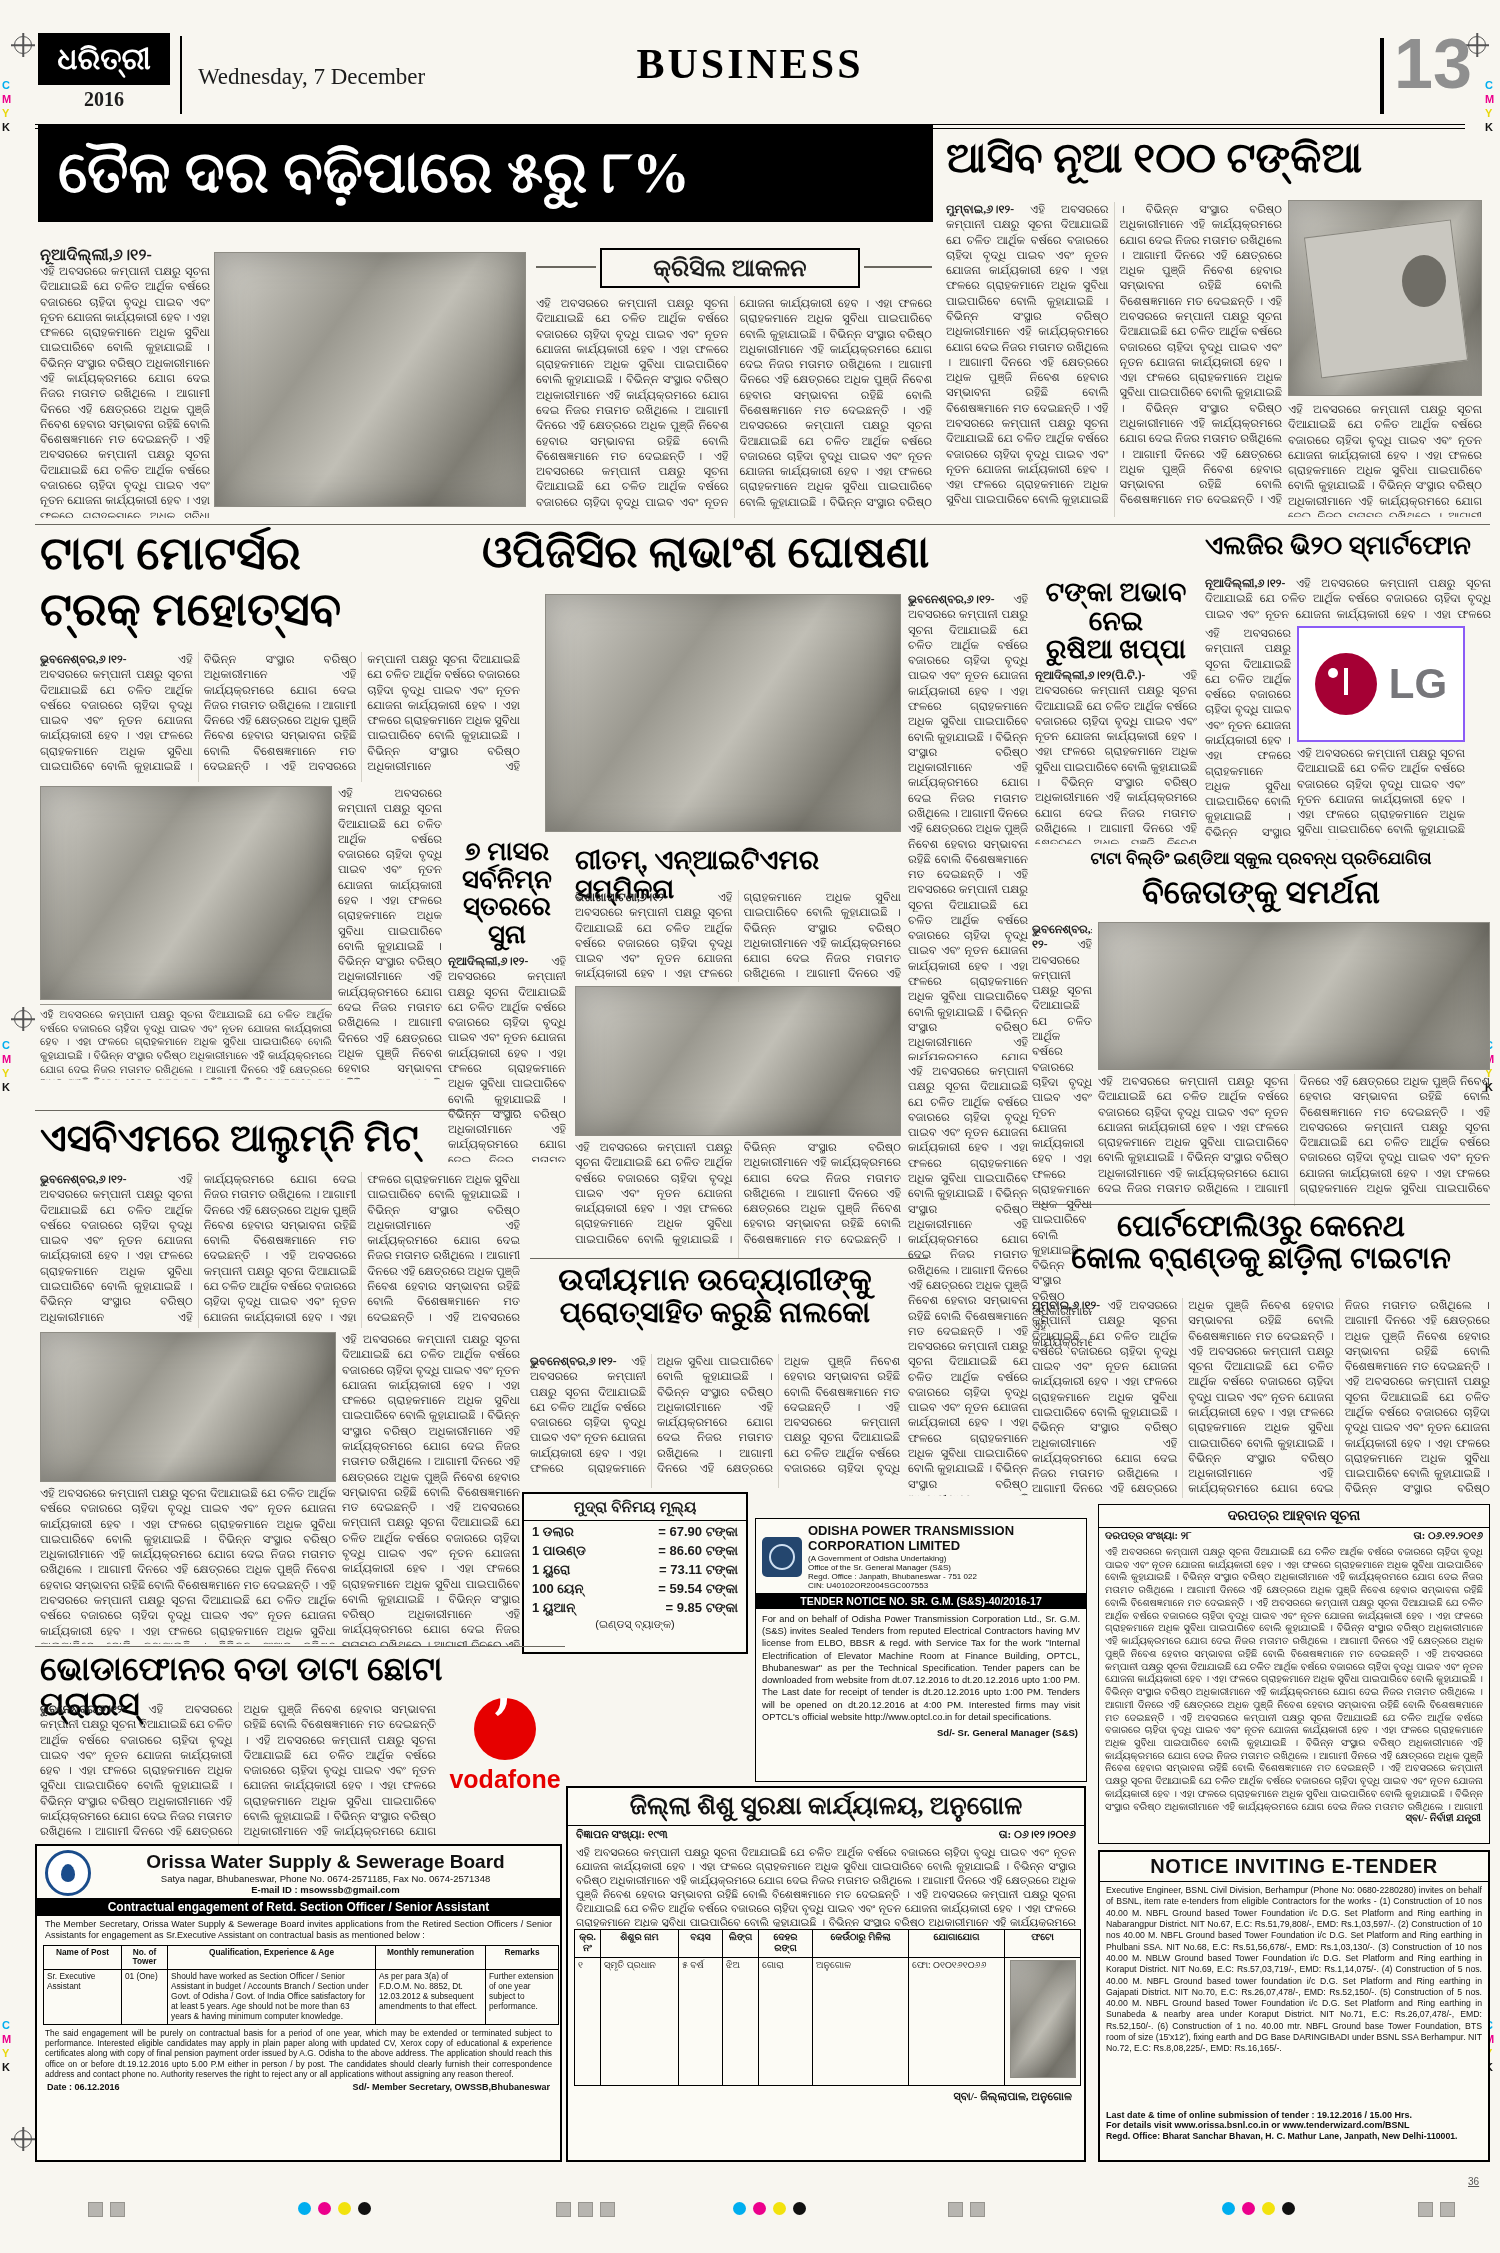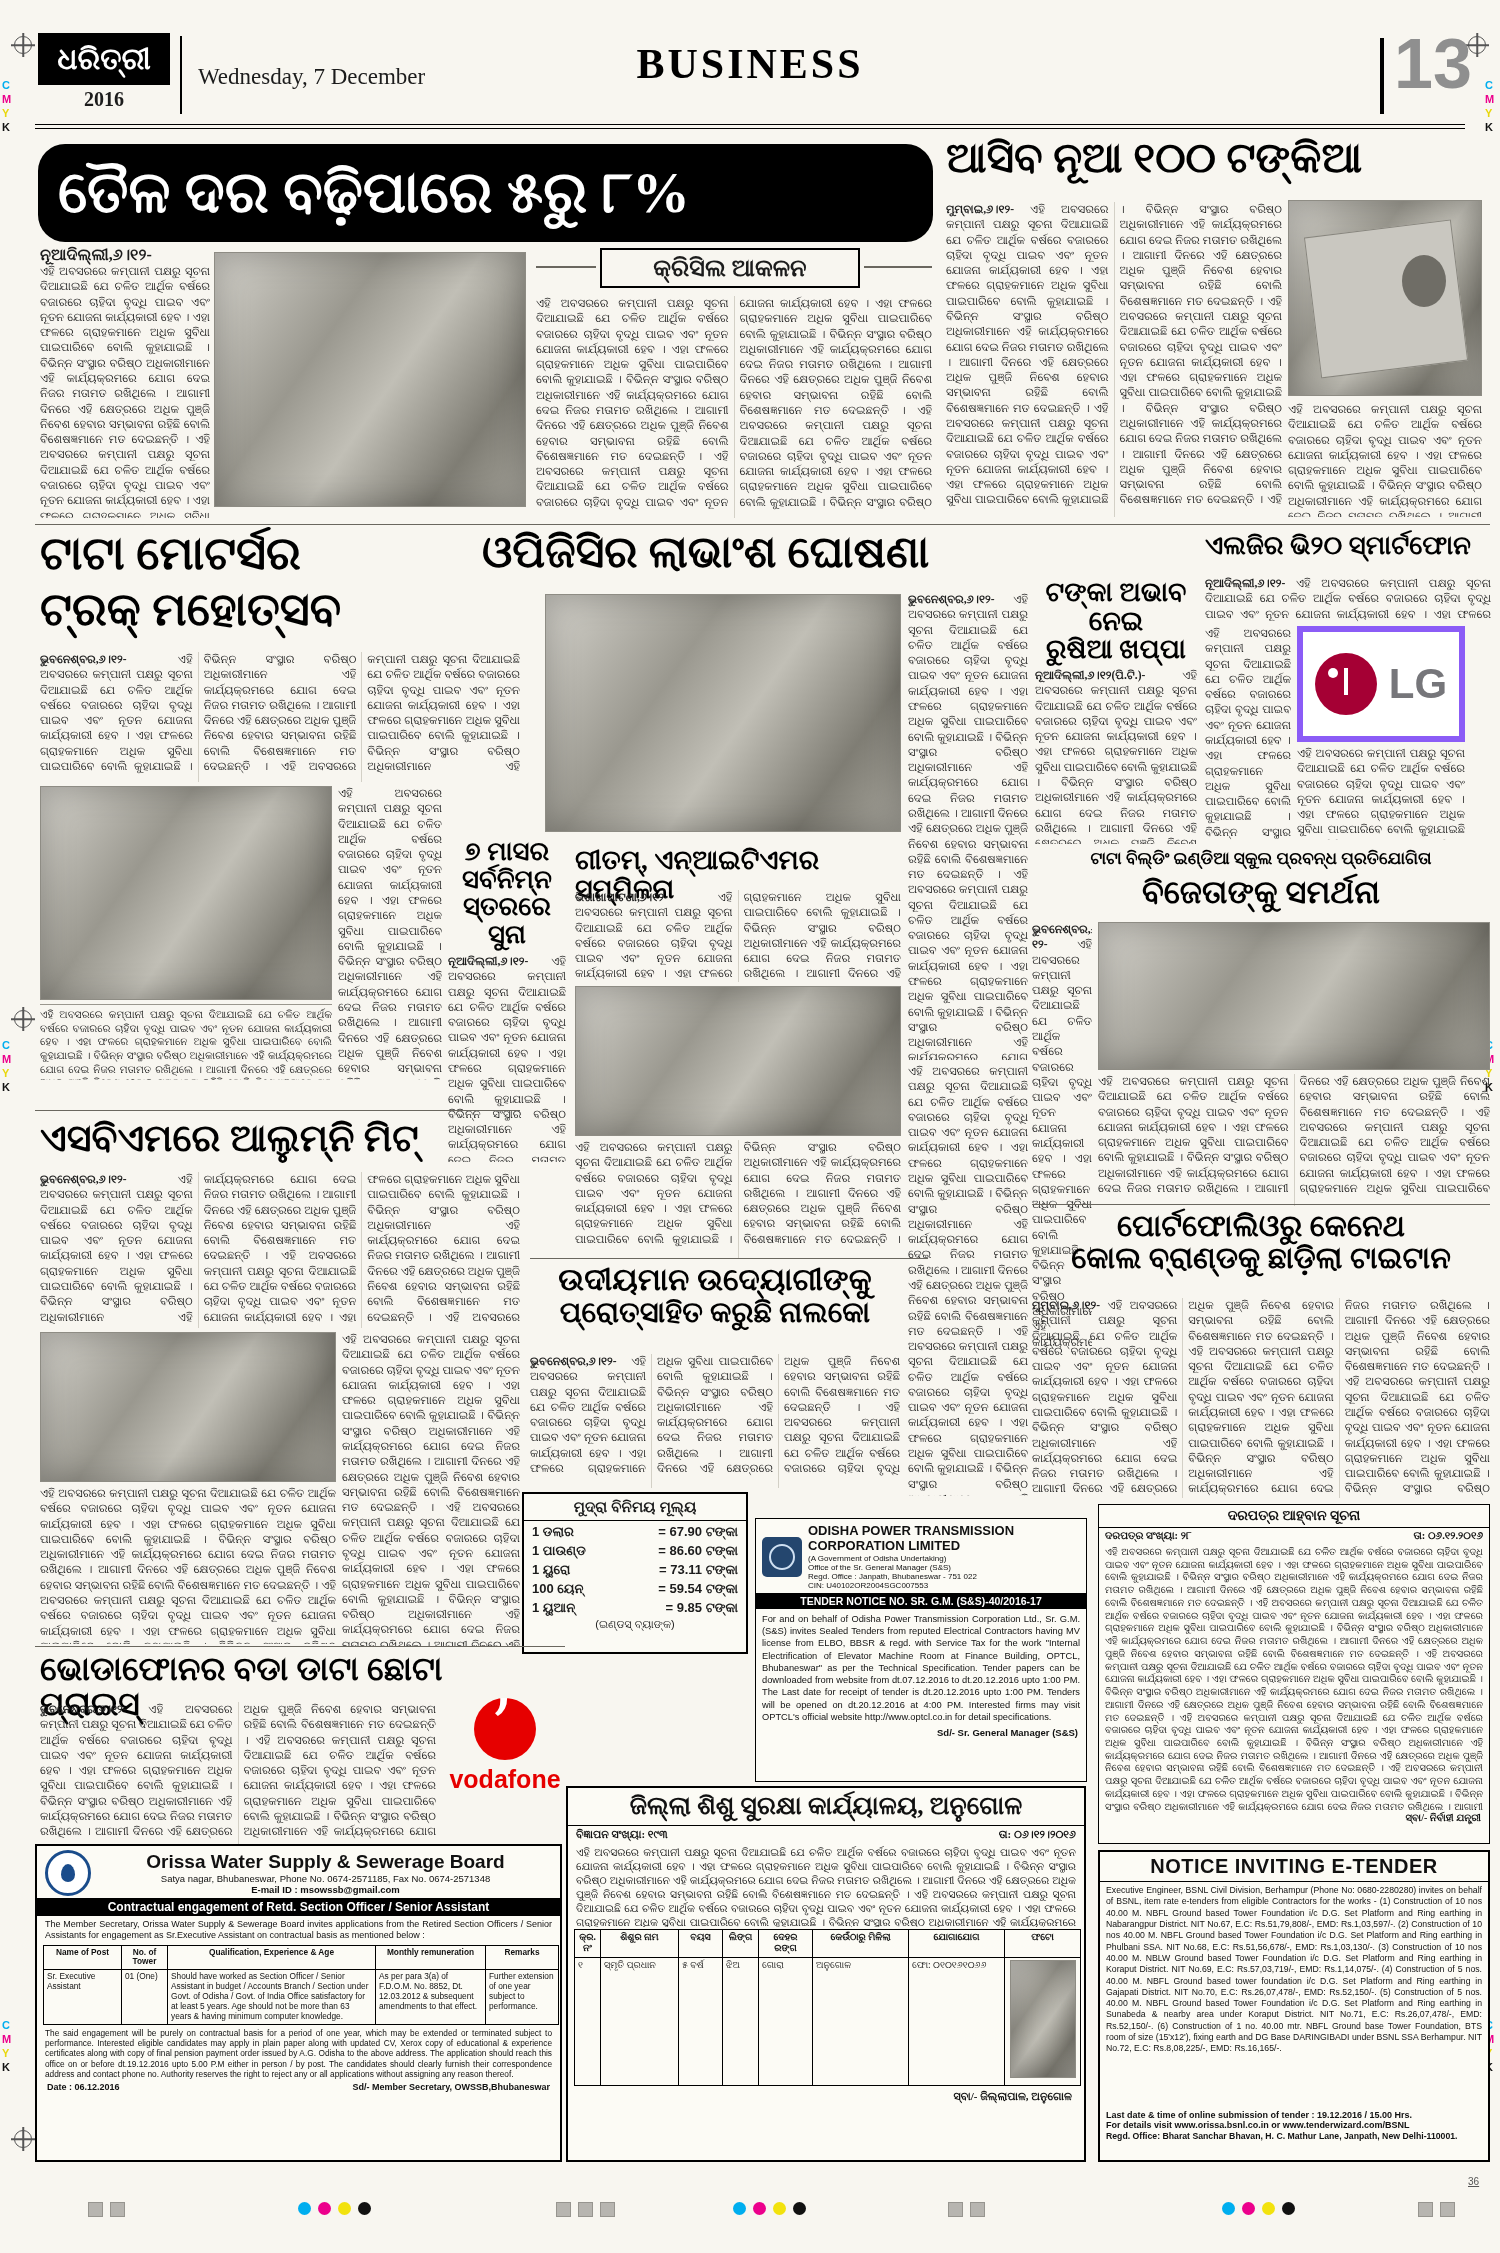--- a/index.html
+++ b/index.html
@@ -33,21 +33,21 @@
   .dotrow{display:flex;gap:7px;align-items:center;}
   .pdot{width:13px;height:13px;border-radius:50%;}
   .dc{background:#00aeef}.dm{background:#ec008c}.dy{background:#f2e20d}.dk{background:#111}
   .psq{width:15px;height:15px;background:#b7b5b0;border:1px solid #97958f;}
   
   .fx{border:2px solid #000;background:#fbfaf4;font-family:"Liberation Sans",sans-serif;}
   .fx-title{font-weight:bold;text-align:center;border-bottom:1.5px solid #000;font-size:15px;padding:4px 2px;}
   .fx-row{display:flex;justify-content:space-between;font-size:13px;font-weight:bold;padding:3px 8px 0 8px;}
   .fx-note{text-align:center;font-size:11px;padding:2px 0 3px 0;}
   
-  .lgbox{border:6px solid #8b5cf6;background:#fff;display:flex;align-items:center;justify-content:center;gap:12px;}
+  .lgbox{border:2px solid #8b5cf6;background:#fff;display:flex;align-items:center;justify-content:center;gap:12px;}
   .lgcircle{width:62px;height:62px;border-radius:50%;background:#a50034;position:relative;}
   .lgcircle::before{content:"";position:absolute;width:10px;height:10px;background:#fff;border-radius:50%;left:13px;top:15px;}
   .lgcircle::after{content:"";position:absolute;width:4px;height:27px;background:#fff;left:29px;top:15px;}
   .lgtext{font:bold 42px "Liberation Sans",sans-serif;color:#76767a;}
   .vodabox{display:flex;flex-direction:column;align-items:center;}
   .vcircle{width:62px;height:62px;border-radius:50%;background:#e60000;position:relative;}
   .vcircle::before{content:"\2019";position:absolute;color:#fff;font-size:72px;left:16px;top:-14px;font-family:"DejaVu Serif",serif;}
   .vword{font:bold 25px "Liberation Sans",sans-serif;color:#e60000;margin-top:5px;}
   .notepic{position:relative;overflow:hidden;}
   .notepic::before{content:"";position:absolute;left:12%;top:14%;width:76%;height:72%;background:#c9c7c0;border:1px solid #88867e;transform:rotate(-7deg);}
@@ -114,21 +114,21 @@
 
   <div class="abs masthead" style="left:38px;top:33px;width:132px;height:52px;">ଧରିତ୍ରୀ</div>
   <div class="abs" style="left:38px;top:88px;width:132px;height:26px;font-weight:bold;font-size:20px;text-align:center;">2016</div>
   <div class="abs" style="left:180px;top:36px;width:2px;height:78px;background:#000;"></div>
   <div class="abs" style="left:198px;top:64px;width:330px;height:30px;font-size:23px;">Wednesday, 7 December</div>
   <div class="abs business" style="left:560px;top:40px;width:380px;height:52px;">BUSINESS</div>
   <div class="abs" style="left:1380px;top:38px;width:4px;height:76px;background:#000;"></div>
   <div class="abs pagenum" style="left:1394px;top:24px;width:90px;height:86px;">13</div>
   <div class="abs hrule" style="left:35px;top:124px;width:1430px;"></div>
 
-  <div class="abs blackbox" style="left:38px;top:144px;width:895px;height:98px;border-radius:27px;">
+  <div class="abs blackbox" style="left:38px;top:124px;width:895px;height:98px;">
     <span class="hl" style="font-size:58px;color:#fff;">ତୈଳ ଦର ବଢ଼ିପାରେ ୫ରୁ ୮%</span>
   </div>
   <div class="abs" style="left:40px;top:246px;width:170px;height:18px;"><b class="dl">ନୂଆଦିଲ୍ଲୀ,୬।୧୨-</b></div>
   <div class="abs bodytxt" style="left:40px;top:264px;width:170px;height:254px;">ଏହି ଅବସରରେ କମ୍ପାନୀ ପକ୍ଷରୁ ସୂଚନା ଦିଆଯାଇଛି ଯେ ଚଳିତ ଆର୍ଥିକ ବର୍ଷରେ ବଜାରରେ ଚାହିଦା ବୃଦ୍ଧି ପାଇବ ଏବଂ ନୂତନ ଯୋଜନା କାର୍ଯ୍ୟକାରୀ ହେବ । ଏହା ଫଳରେ ଗ୍ରାହକମାନେ ଅଧିକ ସୁବିଧା ପାଇପାରିବେ ବୋଲି କୁହାଯାଇଛି । ବିଭିନ୍ନ ସଂସ୍ଥାର ବରିଷ୍ଠ ଅଧିକାରୀମାନେ ଏହି କାର୍ଯ୍ୟକ୍ରମରେ ଯୋଗ ଦେଇ ନିଜର ମତାମତ ରଖିଥିଲେ । ଆଗାମୀ ଦିନରେ ଏହି କ୍ଷେତ୍ରରେ ଅଧିକ ପୁଞ୍ଜି ନିବେଶ ହେବାର ସମ୍ଭାବନା ରହିଛି ବୋଲି ବିଶେଷଜ୍ଞମାନେ ମତ ଦେଇଛନ୍ତି । ଏହି ଅବସରରେ କମ୍ପାନୀ ପକ୍ଷରୁ ସୂଚନା ଦିଆଯାଇଛି ଯେ ଚଳିତ ଆର୍ଥିକ ବର୍ଷରେ ବଜାରରେ ଚାହିଦା ବୃଦ୍ଧି ପାଇବ ଏବଂ ନୂତନ ଯୋଜନା କାର୍ଯ୍ୟକାରୀ ହେବ । ଏହା ଫଳରେ ଗ୍ରାହକମାନେ ଅଧିକ ସୁବିଧା ପାଇପାରିବେ ବୋଲି କୁହାଯାଇଛି । ବିଭିନ୍ନ ସଂସ୍ଥାର ବରିଷ୍ଠ ଅଧିକାରୀମାନେ ଏହି କାର୍ଯ୍ୟକ୍ରମରେ ଯୋଗ ଦେଇ ନିଜର ମତାମତ ରଖିଥିଲେ । ଆଗାମୀ ଦିନରେ ଏହି କ୍ଷେତ୍ରରେ ଅଧିକ ପୁଞ୍ଜି ନିବେଶ ହେବାର ସମ୍ଭାବନା ରହିଛି ବୋଲି ବିଶେଷଜ୍ଞମାନେ ମତ ଦେଇଛନ୍ତି ।</div>
   <div class="abs photo" style="left:214px;top:252px;width:312px;height:255px;"></div>
   <div class="abs sep" style="left:536px;top:266px;width:60px;height:2px;"></div>
   <div class="abs kickerbox" style="left:600px;top:248px;width:260px;height:40px;font-size:24px;">କ୍ରିସିଲ ଆକଳନ</div>
   <div class="abs sep" style="left:864px;top:266px;width:68px;height:2px;"></div>
   <div class="abs bodytxt c2" style="left:536px;top:296px;width:396px;height:222px;">ଏହି ଅବସରରେ କମ୍ପାନୀ ପକ୍ଷରୁ ସୂଚନା ଦିଆଯାଇଛି ଯେ ଚଳିତ ଆର୍ଥିକ ବର୍ଷରେ ବଜାରରେ ଚାହିଦା ବୃଦ୍ଧି ପାଇବ ଏବଂ ନୂତନ ଯୋଜନା କାର୍ଯ୍ୟକାରୀ ହେବ । ଏହା ଫଳରେ ଗ୍ରାହକମାନେ ଅଧିକ ସୁବିଧା ପାଇପାରିବେ ବୋଲି କୁହାଯାଇଛି । ବିଭିନ୍ନ ସଂସ୍ଥାର ବରିଷ୍ଠ ଅଧିକାରୀମାନେ ଏହି କାର୍ଯ୍ୟକ୍ରମରେ ଯୋଗ ଦେଇ ନିଜର ମତାମତ ରଖିଥିଲେ । ଆଗାମୀ ଦିନରେ ଏହି କ୍ଷେତ୍ରରେ ଅଧିକ ପୁଞ୍ଜି ନିବେଶ ହେବାର ସମ୍ଭାବନା ରହିଛି ବୋଲି ବିଶେଷଜ୍ଞମାନେ ମତ ଦେଇଛନ୍ତି । ଏହି ଅବସରରେ କମ୍ପାନୀ ପକ୍ଷରୁ ସୂଚନା ଦିଆଯାଇଛି ଯେ ଚଳିତ ଆର୍ଥିକ ବର୍ଷରେ ବଜାରରେ ଚାହିଦା ବୃଦ୍ଧି ପାଇବ ଏବଂ ନୂତନ ଯୋଜନା କାର୍ଯ୍ୟକାରୀ ହେବ । ଏହା ଫଳରେ ଗ୍ରାହକମାନେ ଅଧିକ ସୁବିଧା ପାଇପାରିବେ ବୋଲି କୁହାଯାଇଛି । ବିଭିନ୍ନ ସଂସ୍ଥାର ବରିଷ୍ଠ ଅଧିକାରୀମାନେ ଏହି କାର୍ଯ୍ୟକ୍ରମରେ ଯୋଗ ଦେଇ ନିଜର ମତାମତ ରଖିଥିଲେ । ଆଗାମୀ ଦିନରେ ଏହି କ୍ଷେତ୍ରରେ ଅଧିକ ପୁଞ୍ଜି ନିବେଶ ହେବାର ସମ୍ଭାବନା ରହିଛି ବୋଲି ବିଶେଷଜ୍ଞମାନେ ମତ ଦେଇଛନ୍ତି । ଏହି ଅବସରରେ କମ୍ପାନୀ ପକ୍ଷରୁ ସୂଚନା ଦିଆଯାଇଛି ଯେ ଚଳିତ ଆର୍ଥିକ ବର୍ଷରେ ବଜାରରେ ଚାହିଦା ବୃଦ୍ଧି ପାଇବ ଏବଂ ନୂତନ ଯୋଜନା କାର୍ଯ୍ୟକାରୀ ହେବ । ଏହା ଫଳରେ ଗ୍ରାହକମାନେ ଅଧିକ ସୁବିଧା ପାଇପାରିବେ ବୋଲି କୁହାଯାଇଛି । ବିଭିନ୍ନ ସଂସ୍ଥାର ବରିଷ୍ଠ ଅଧିକାରୀମାନେ ଏହି କାର୍ଯ୍ୟକ୍ରମରେ ଯୋଗ ଦେଇ ନିଜର ମତାମତ ରଖିଥିଲେ । ଆଗାମୀ ଦିନରେ ଏହି କ୍ଷେତ୍ରରେ ଅଧିକ ପୁଞ୍ଜି ନିବେଶ ହେବାର ସମ୍ଭାବନା ରହିଛି ବୋଲି ବିଶେଷଜ୍ଞମାନେ ମତ ଦେଇଛନ୍ତି ।</div>
 

